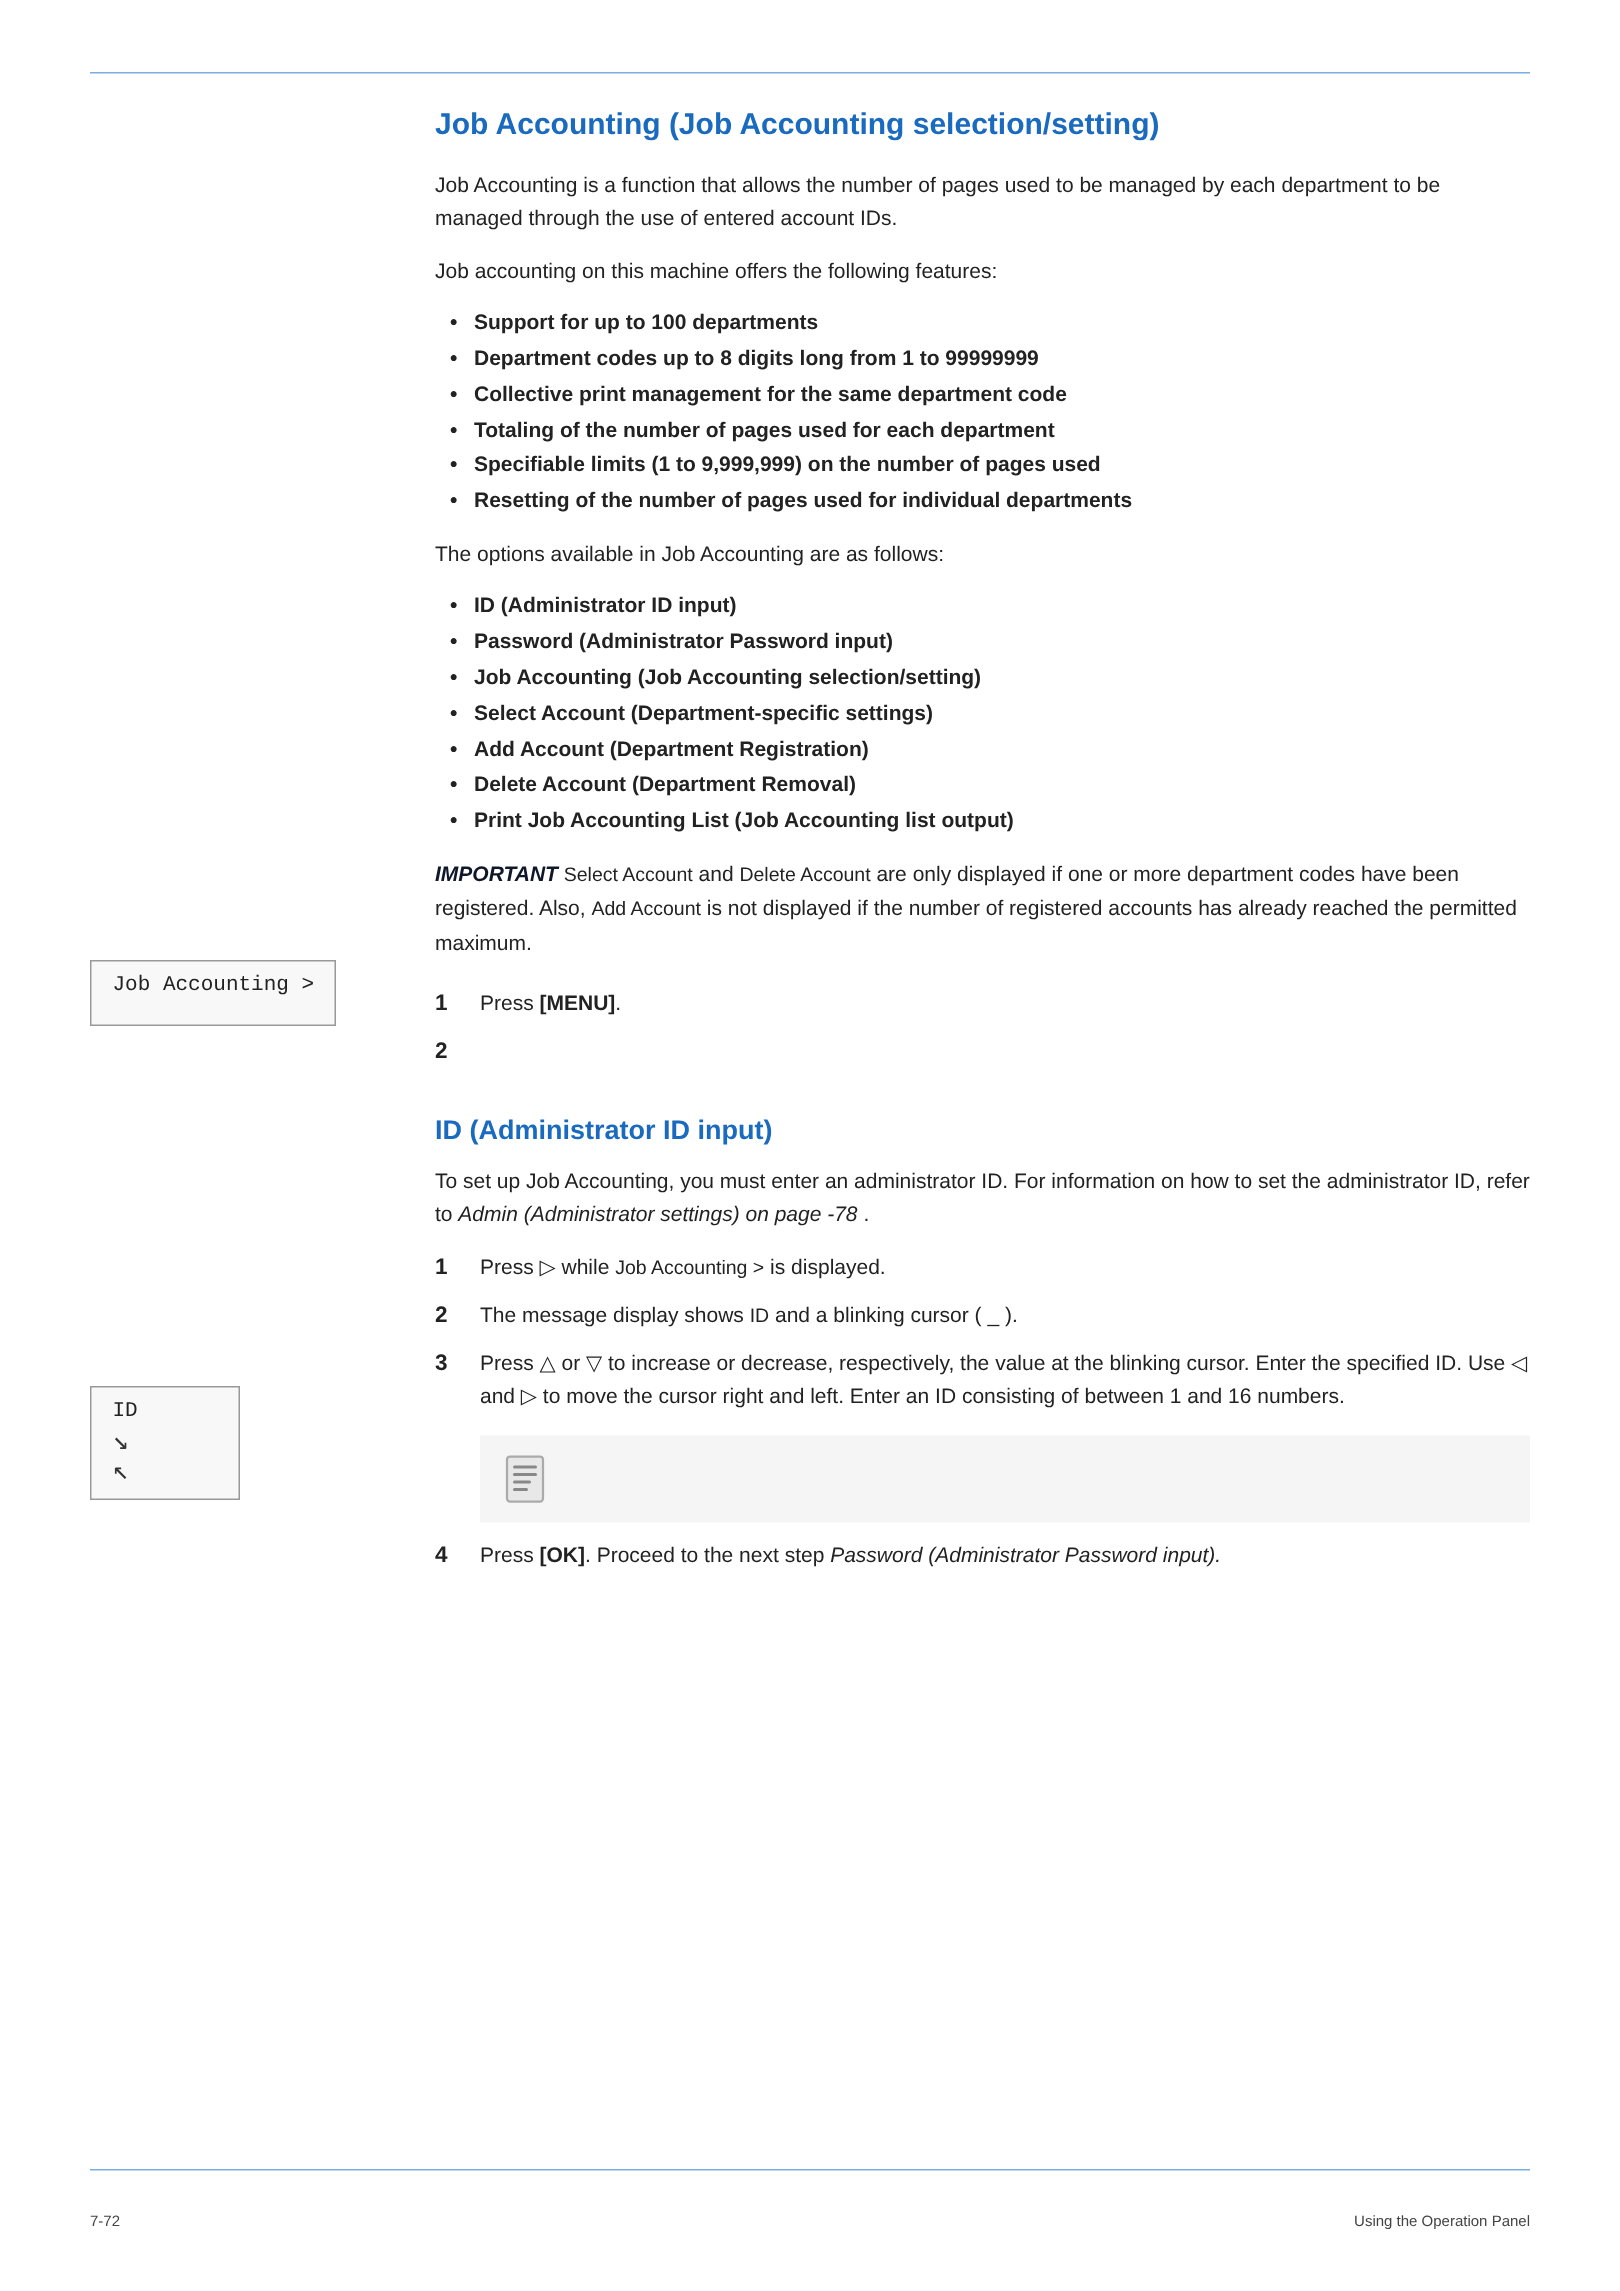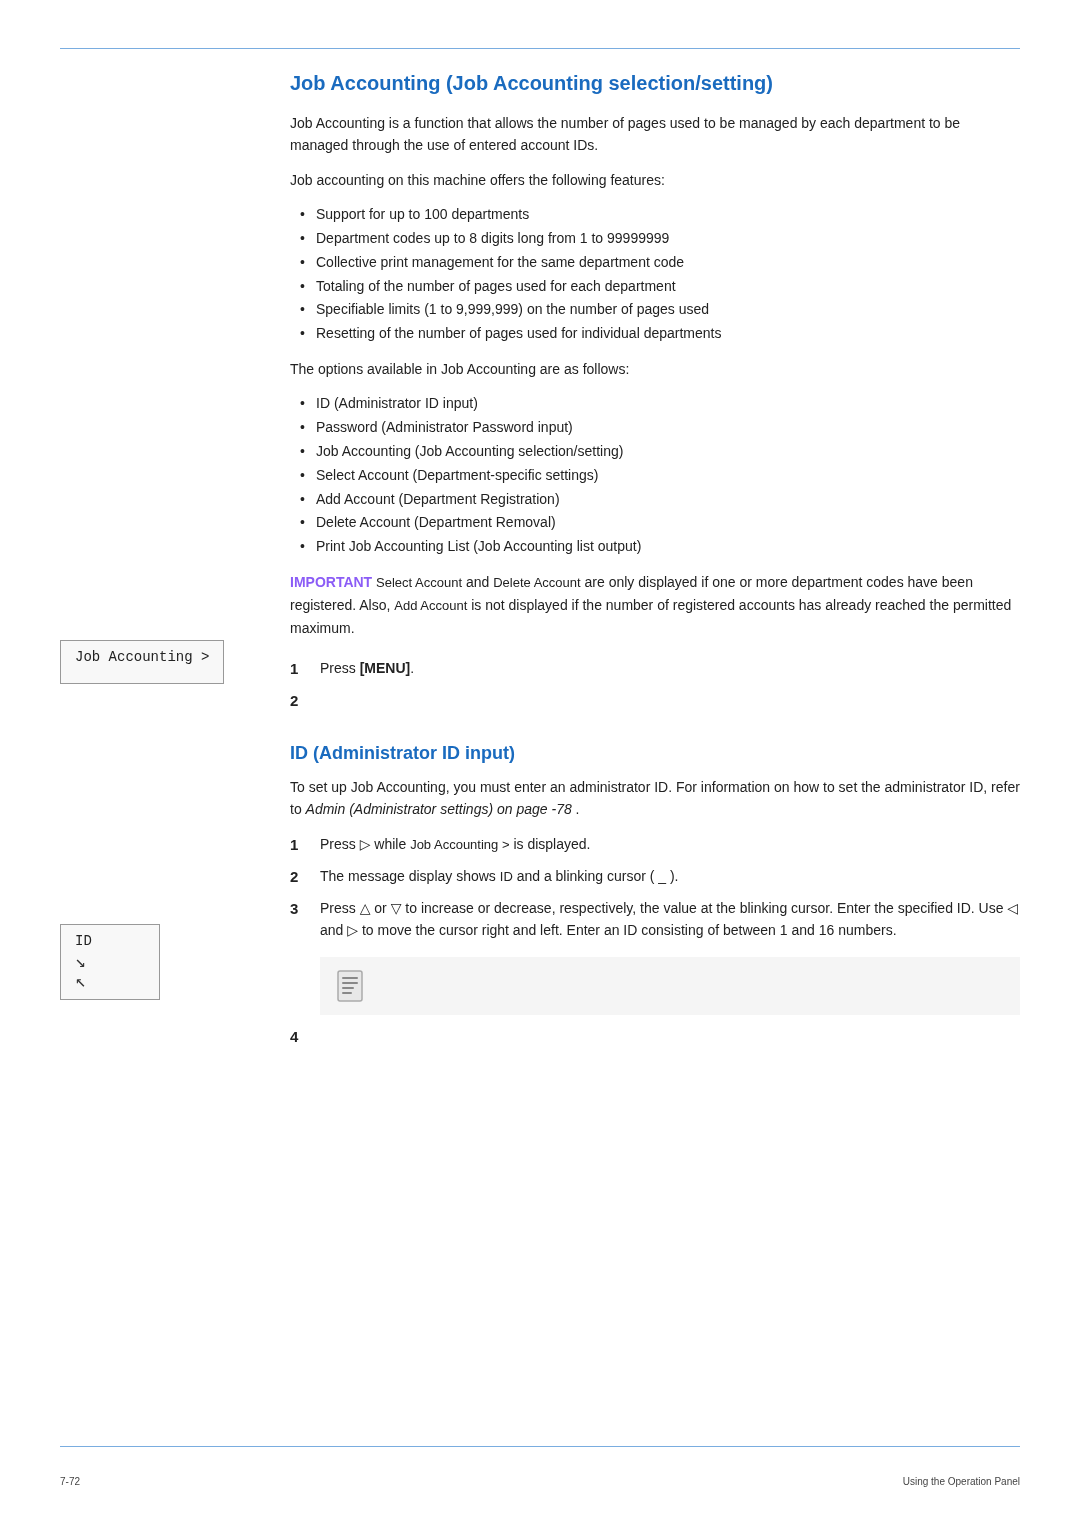--- a/index.html
+++ b/index.html
@@ -73,20 +73,21 @@
       line-height: 1.6;
       margin-bottom: 12px;
       color: #222;
     }
 
     
     .bullet-list {
       list-style: none;
       margin-bottom: 12px;
       padding-left: 10px;
+      font-weight: bold;
     }
     .bullet-list li {
       font-size: 14px;
       line-height: 1.7;
       padding-left: 16px;
       position: relative;
       color: #222;
     }
     .bullet-list li::before {
       content: "•";
@@ -97,21 +98,22 @@
 
     
     .important-block {
       font-size: 14px;
       line-height: 1.6;
       margin-bottom: 18px;
       color: #222;
     }
     .important-label {
       font-weight: bold;
-      color: #8b5cf6;
+      color: #0f172a;
+      font-style: italic;
     }
     .mono {
       font-family: Liberation Sans, sans-serif;
       font-size: 13px;
     }
 
     
     .step-list {
       list-style: none;
       margin-bottom: 16px;
@@ -347,20 +349,21 @@
             <rect x="8" y="13" width="16" height="2" rx="1" fill="#888"></rect>
             <rect x="8" y="18" width="12" height="2" rx="1" fill="#888"></rect>
             <rect x="8" y="23" width="10" height="2" rx="1" fill="#888"></rect>
           </svg>
         </div>
       </div>
 
       <ol class="step-list" style="margin-top:10px;">
         <li>
           <span class="step-num bold">4</span>
+          <span>Press <span class="bold">[OK]</span>. Proceed to the next step <span class="italic">Password (Administrator Password input).</span></span>
         </li>
       </ol>
 
     </div>
   </div>
 </div>
 
 <hr class="bottom-rule">
 
 <div class="footer">

